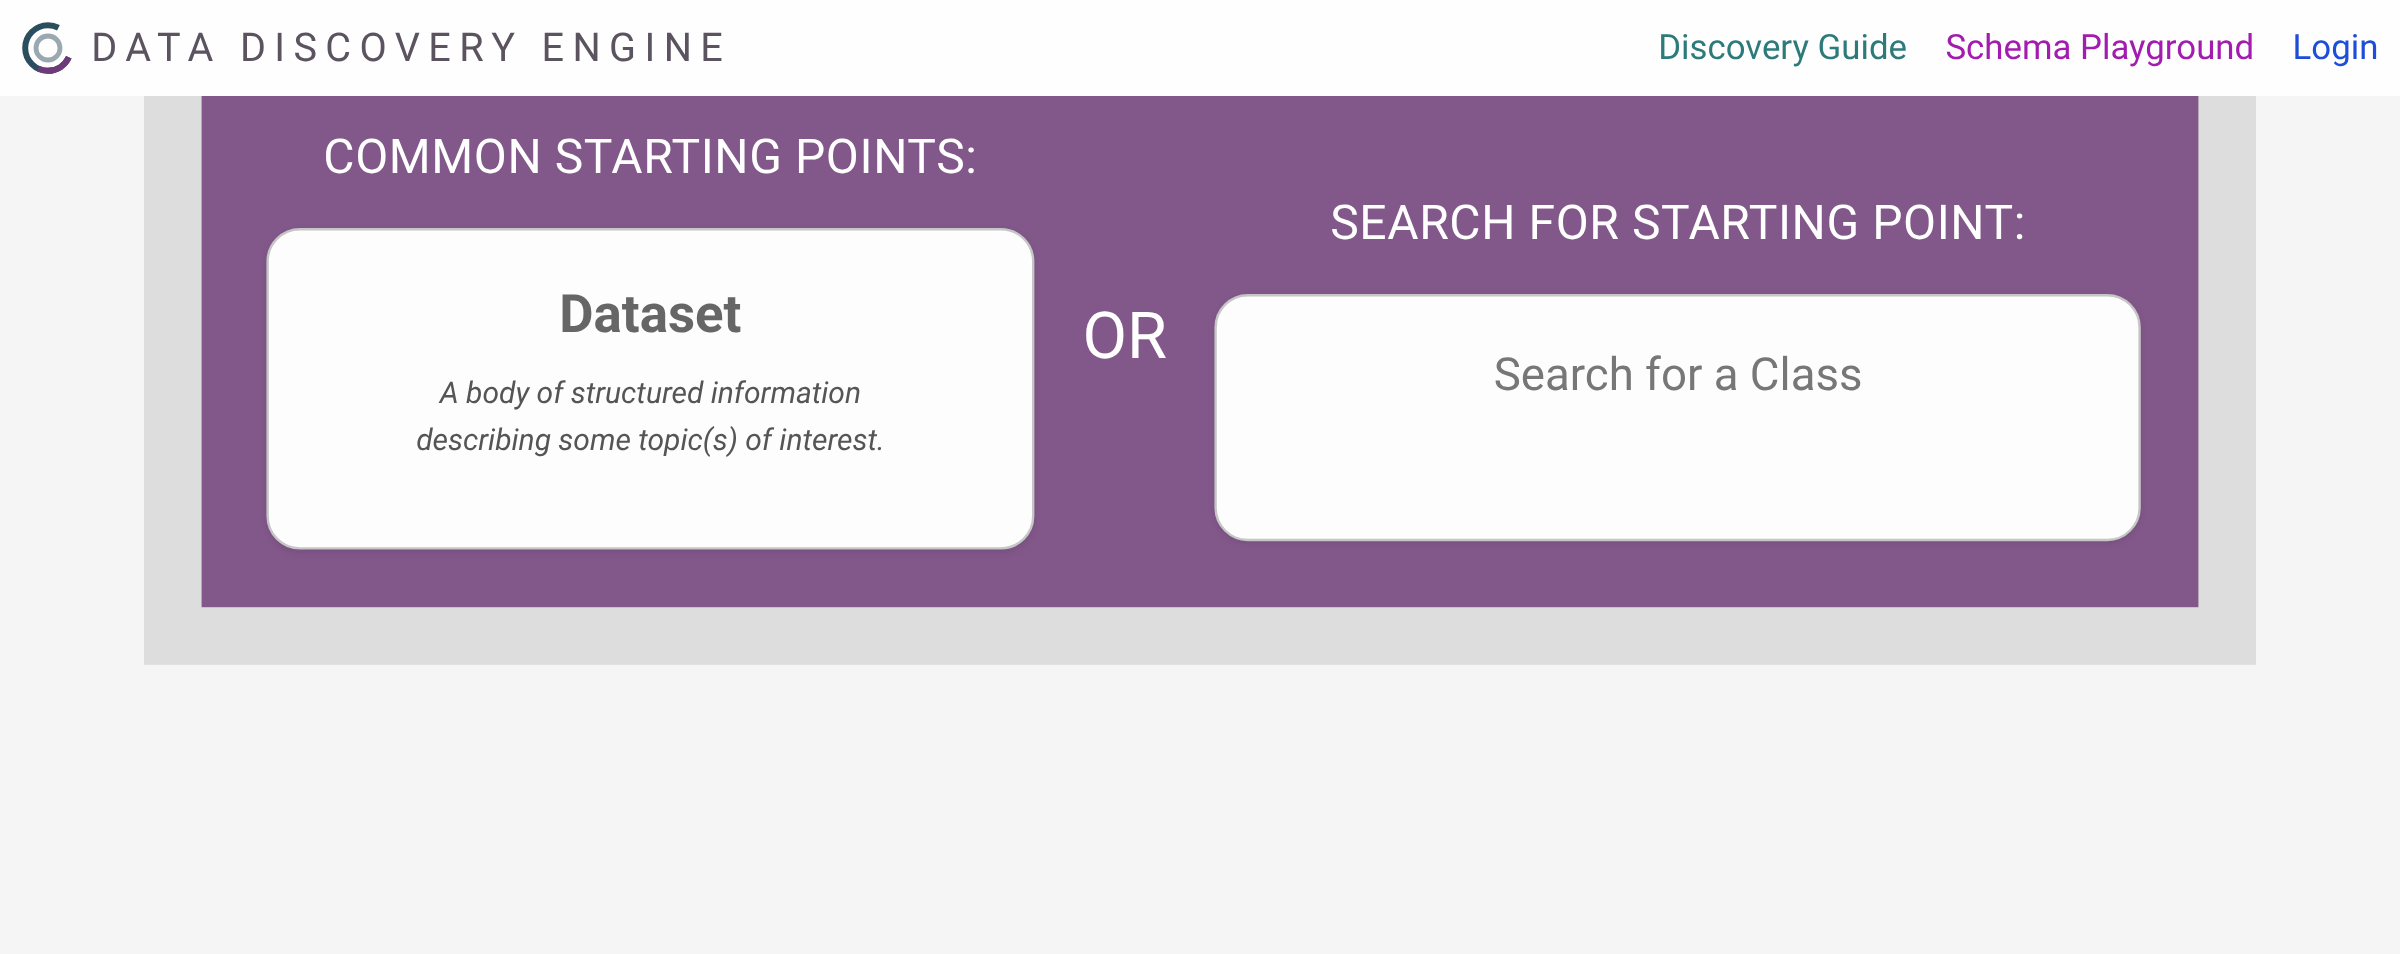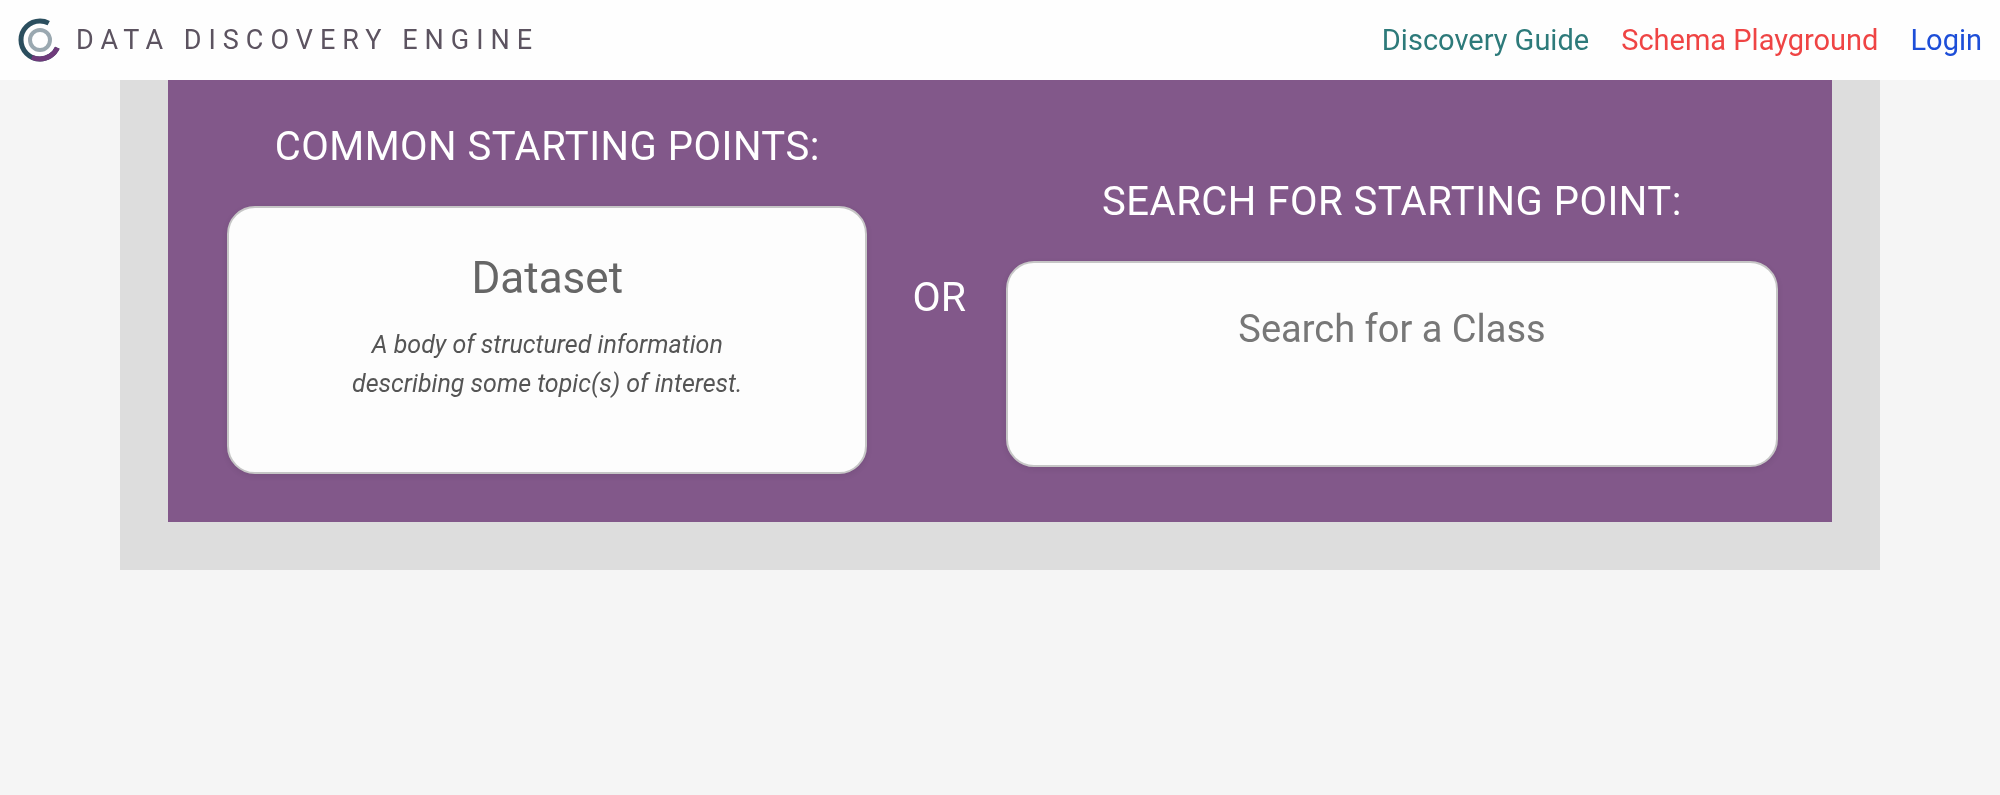--- a/index.html
+++ b/index.html
@@ -31,54 +31,54 @@
       width: 44px;
       height: 44px;
       position: relative;
     }
     .logo-svg {
       width: 44px;
       height: 44px;
     }
     .brand-text {
       color: #5c5360;
-      font-size: 27px;
+      font-size: 33px;
       letter-spacing: 7px;
       font-weight: 400;
       text-align: center;
     }
     .nav-links {
       display: flex;
       gap: 32px;
       align-items: center;
     }
     .nav-link {
       font-size: 29px;
       text-decoration: none;
       cursor: pointer;
     }
     .nav-link.discovery {
       color: #2d7a7a;
     }
     .nav-link.playground {
-      color: #ef4444;
+      color: #a21caf;
     }
     .nav-link.login {
       color: #1d4ed8;
     }
     .outer-container {
       background: #dddddd;
       margin: 0 auto;
       width: 1760px;
       padding: 0 48px 48px 48px;
       position: relative;
     }
     .purple-panel {
       background: #82588a;
-      padding: 40px 54px 48px 54px;
+      padding: 24px 54px 48px 54px;
       display: flex;
       align-items: center;
     }
     .column-left {
       flex: 1;
       text-align: center;
     }
     .column-right {
       flex: 1;
       text-align: center;
@@ -87,21 +87,21 @@
     .column-heading {
       color: #ffffff;
       font-size: 40px;
       font-weight: 400;
       letter-spacing: 0.5px;
       line-height: 1.35;
       margin-bottom: 32px;
     }
     .or-divider {
       color: #ffffff;
-      font-size: 41px;
+      font-size: 54px;
       padding: 0 40px;
       font-weight: 400;
     }
     .card {
       background: #fdfdfd;
       border-radius: 28px;
       border: 2px solid #c6c6c6;
       padding: 44px 44px;
       margin: 0 auto;
       box-shadow: 0 2px 6px rgba(0,0,0,0.08);
@@ -109,21 +109,21 @@
     .card-left {
       width: 640px;
     }
     .card-right {
       width: 772px;
       padding: 44px 44px 70px 44px;
     }
     .card-title {
       color: #666;
       font-size: 44px;
-      font-weight: 400;
+      font-weight: 700;
       margin-bottom: 22px;
     }
     .card-desc {
       color: #555;
       font-size: 25px;
       line-height: 1.55;
       margin-bottom: 24px;
       padding: 0 40px;
       font-style: italic;
     }

